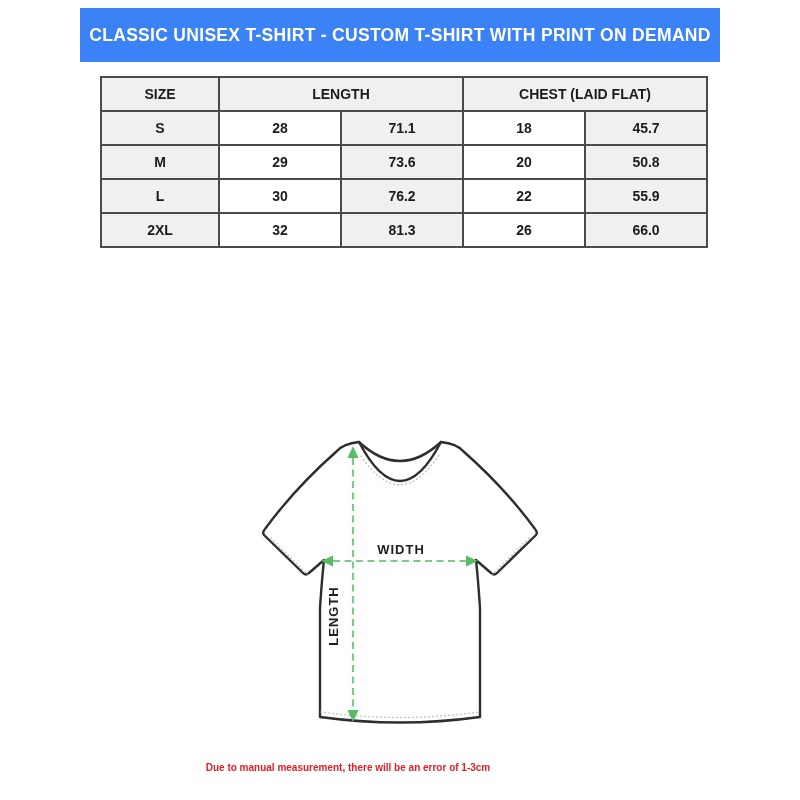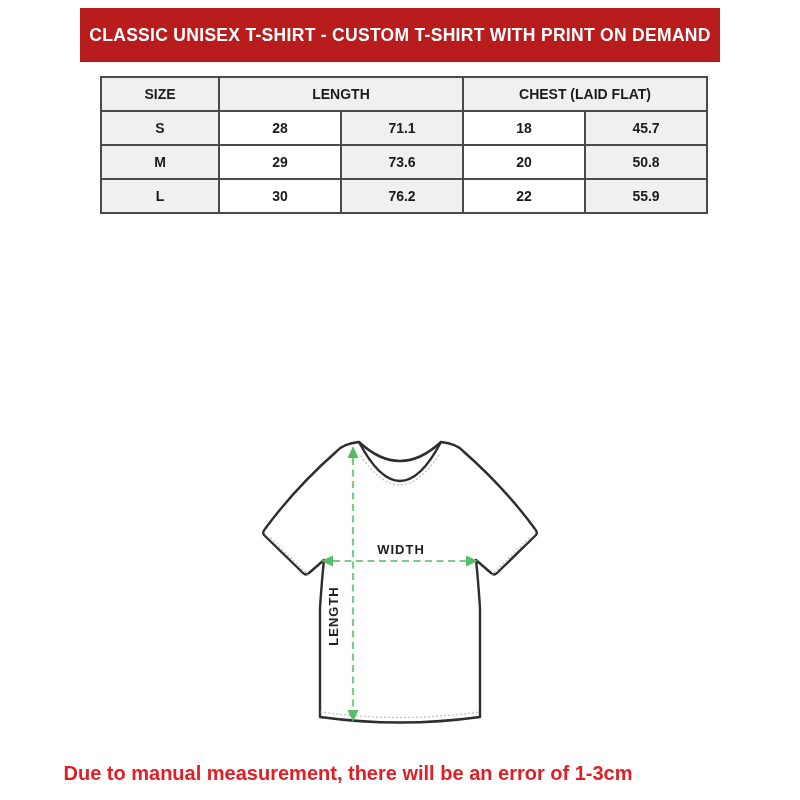--- a/index.html
+++ b/index.html
@@ -10,21 +10,21 @@
     width: 800px;
     height: 800px;
     background: #ffffff;
     overflow: hidden;
   }
   
   .banner {
     position: absolute;
     left: 80px; top: 8px;
     width: 640px; height: 54px;
-    background: #b91c1c;
+    background: #3b82f6;
     display: flex;
     align-items: center;
     justify-content: center;
   }
   .banner-title {
     color: #ffffff;
     font-size: 17.5px;
     font-weight: bold;
     letter-spacing: 0.3px;
     white-space: nowrap;
@@ -56,21 +56,21 @@
     left: 240px; top: 428px;
     width: 320px; height: 322px;
   }
   
   .note {
     position: absolute;
     left: 0; top: 762px;
     width: 696px;
     text-align: center;
     color: #e01e25;
-    font-size: 20px;
+    font-size: 10px;
     font-weight: bold;
   }
 </style>
 </head>
 <body>
 
 <div id="page">
 
   <div class="banner">
     <span class="banner-title">CLASSIC UNISEX T-SHIRT - CUSTOM T-SHIRT WITH PRINT ON DEMAND</span>
@@ -103,20 +103,27 @@
         <td class="shade">73.6</td>
         <td>20</td>
         <td class="shade">50.8</td>
       </tr>
       <tr>
         <td class="shade">L</td>
         <td>30</td>
         <td class="shade">76.2</td>
         <td>22</td>
         <td class="shade">55.9</td>
+      </tr>
+      <tr>
+        <td class="shade">2XL</td>
+        <td>32</td>
+        <td class="shade">81.3</td>
+        <td>26</td>
+        <td class="shade">66.0</td>
       </tr>
     </tbody>
   </table>
 
   <svg class="diagram" viewBox="0 0 320 322">
 
     <g fill="#ffffff" stroke="#2e2e2e" stroke-width="2.4" stroke-linejoin="round" stroke-linecap="round">
       <path d="
         M 119 14
         Q 103 16 97 23

